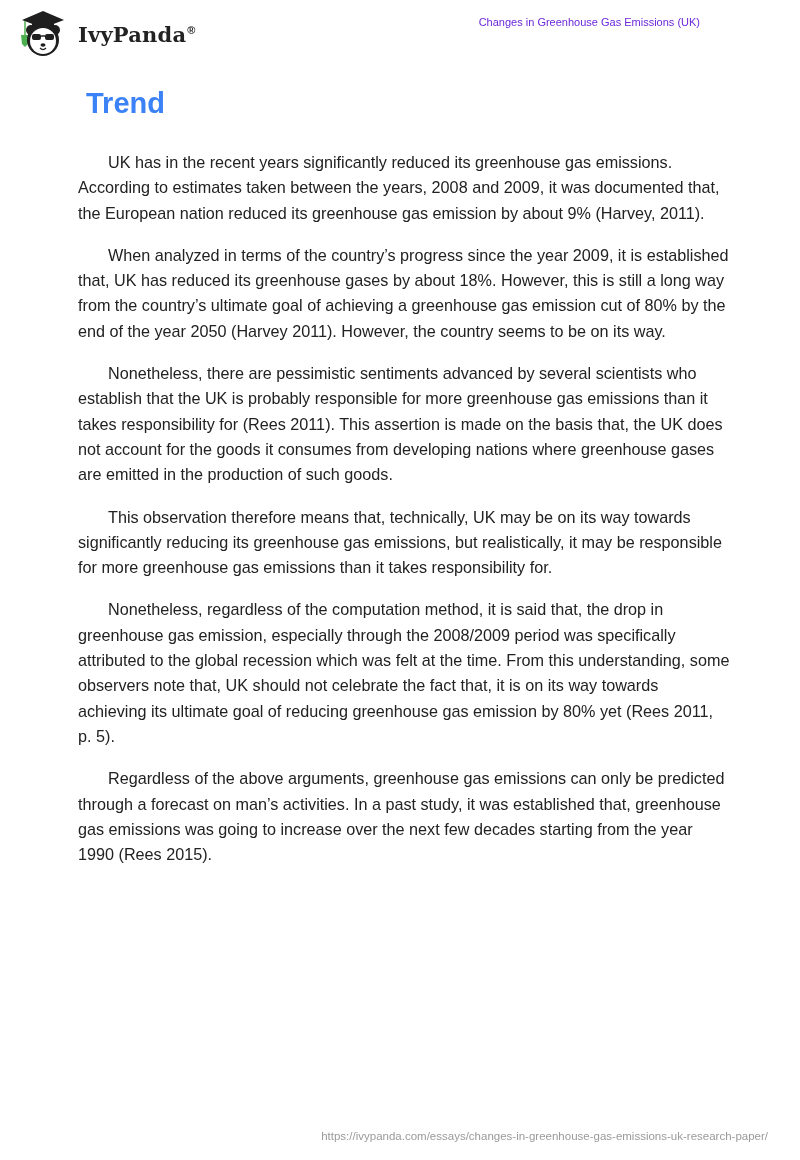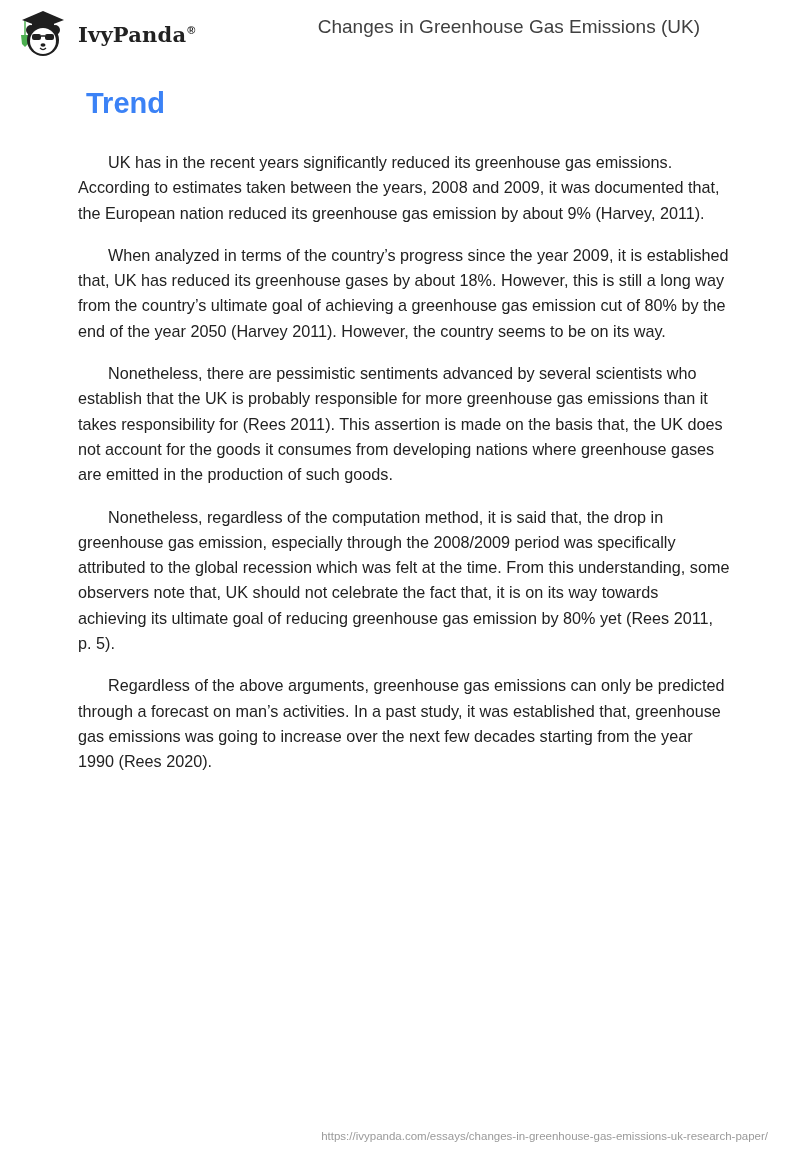--- a/index.html
+++ b/index.html
@@ -42,22 +42,22 @@
   .logo-reg {
     font-family: "Liberation Sans", sans-serif;
     font-size: 11px;
     vertical-align: super;
     margin-left: 1px;
     font-weight: bold;
   }
   .doc-title {
     position: absolute;
     right: 32px; top: 16px;
-    font-size: 19px;
-    color: #404040;
+    font-size: 11px;
+    color: #6d28d9;
   }
   .content {
     position: absolute;
     left: 74px; top: 70px;
     width: 660px;
   }
   h1 {
     margin: 12px;
     font-size: 29px;
     font-weight: bold;
@@ -109,17 +109,18 @@
     <span class="logo-text"><span>IvyPanda</span><span class="logo-reg">®</span></span>
   </div>
   <div class="doc-title">Changes in Greenhouse Gas Emissions (UK)</div>
 </div>
 
 <main class="content">
   <h1>Trend</h1>
   <p class="para p0">UK has in the recent years significantly reduced its greenhouse gas emissions. According to estimates taken between the years, 2008 and 2009, it was documented that, the European nation reduced its greenhouse gas emission by about 9% (Harvey, 2011).</p>
   <p class="para">When analyzed in terms of the country’s progress since the year 2009, it is established that, UK has reduced its greenhouse gases by about 18%. However, this is still a long way from the country’s ultimate goal of achieving a greenhouse gas emission cut of 80% by the end of the year 2050 (Harvey 2011). However, the country seems to be on its way.</p>
   <p class="para">Nonetheless, there are pessimistic sentiments advanced by several scientists who establish that the UK is probably responsible for more greenhouse gas emissions than it takes responsibility for (Rees 2011). This assertion is made on the basis that, the UK does not account for the goods it consumes from developing nations where greenhouse gases are emitted in the production of such goods.</p>
+  <p class="para">This observation therefore means that, technically, UK may be on its way towards significantly reducing its greenhouse gas emissions, but realistically, it may be responsible for more greenhouse gas emissions than it takes responsibility for.</p>
   <p class="para">Nonetheless, regardless of the computation method, it is said that, the drop in greenhouse gas emission, especially through the 2008/2009 period was specifically attributed to the global recession which was felt at the time. From this understanding, some observers note that, UK should not celebrate the fact that, it is on its way towards achieving its ultimate goal of reducing greenhouse gas emission by 80% yet (Rees 2011, p. 5).</p>
-  <p class="para">Regardless of the above arguments, greenhouse gas emissions can only be predicted through a forecast on man’s activities. In a past study, it was established that, greenhouse gas emissions was going to increase over the next few decades starting from the year 1990 (Rees 2020).</p>
+  <p class="para">Regardless of the above arguments, greenhouse gas emissions can only be predicted through a forecast on man’s activities. In a past study, it was established that, greenhouse gas emissions was going to increase over the next few decades starting from the year 1990 (Rees 2015).</p>
 </main>
 
 <div class="footer-url">https://ivypanda.com/essays/changes-in-greenhouse-gas-emissions-uk-research-paper/</div>
 
 </body></html>

